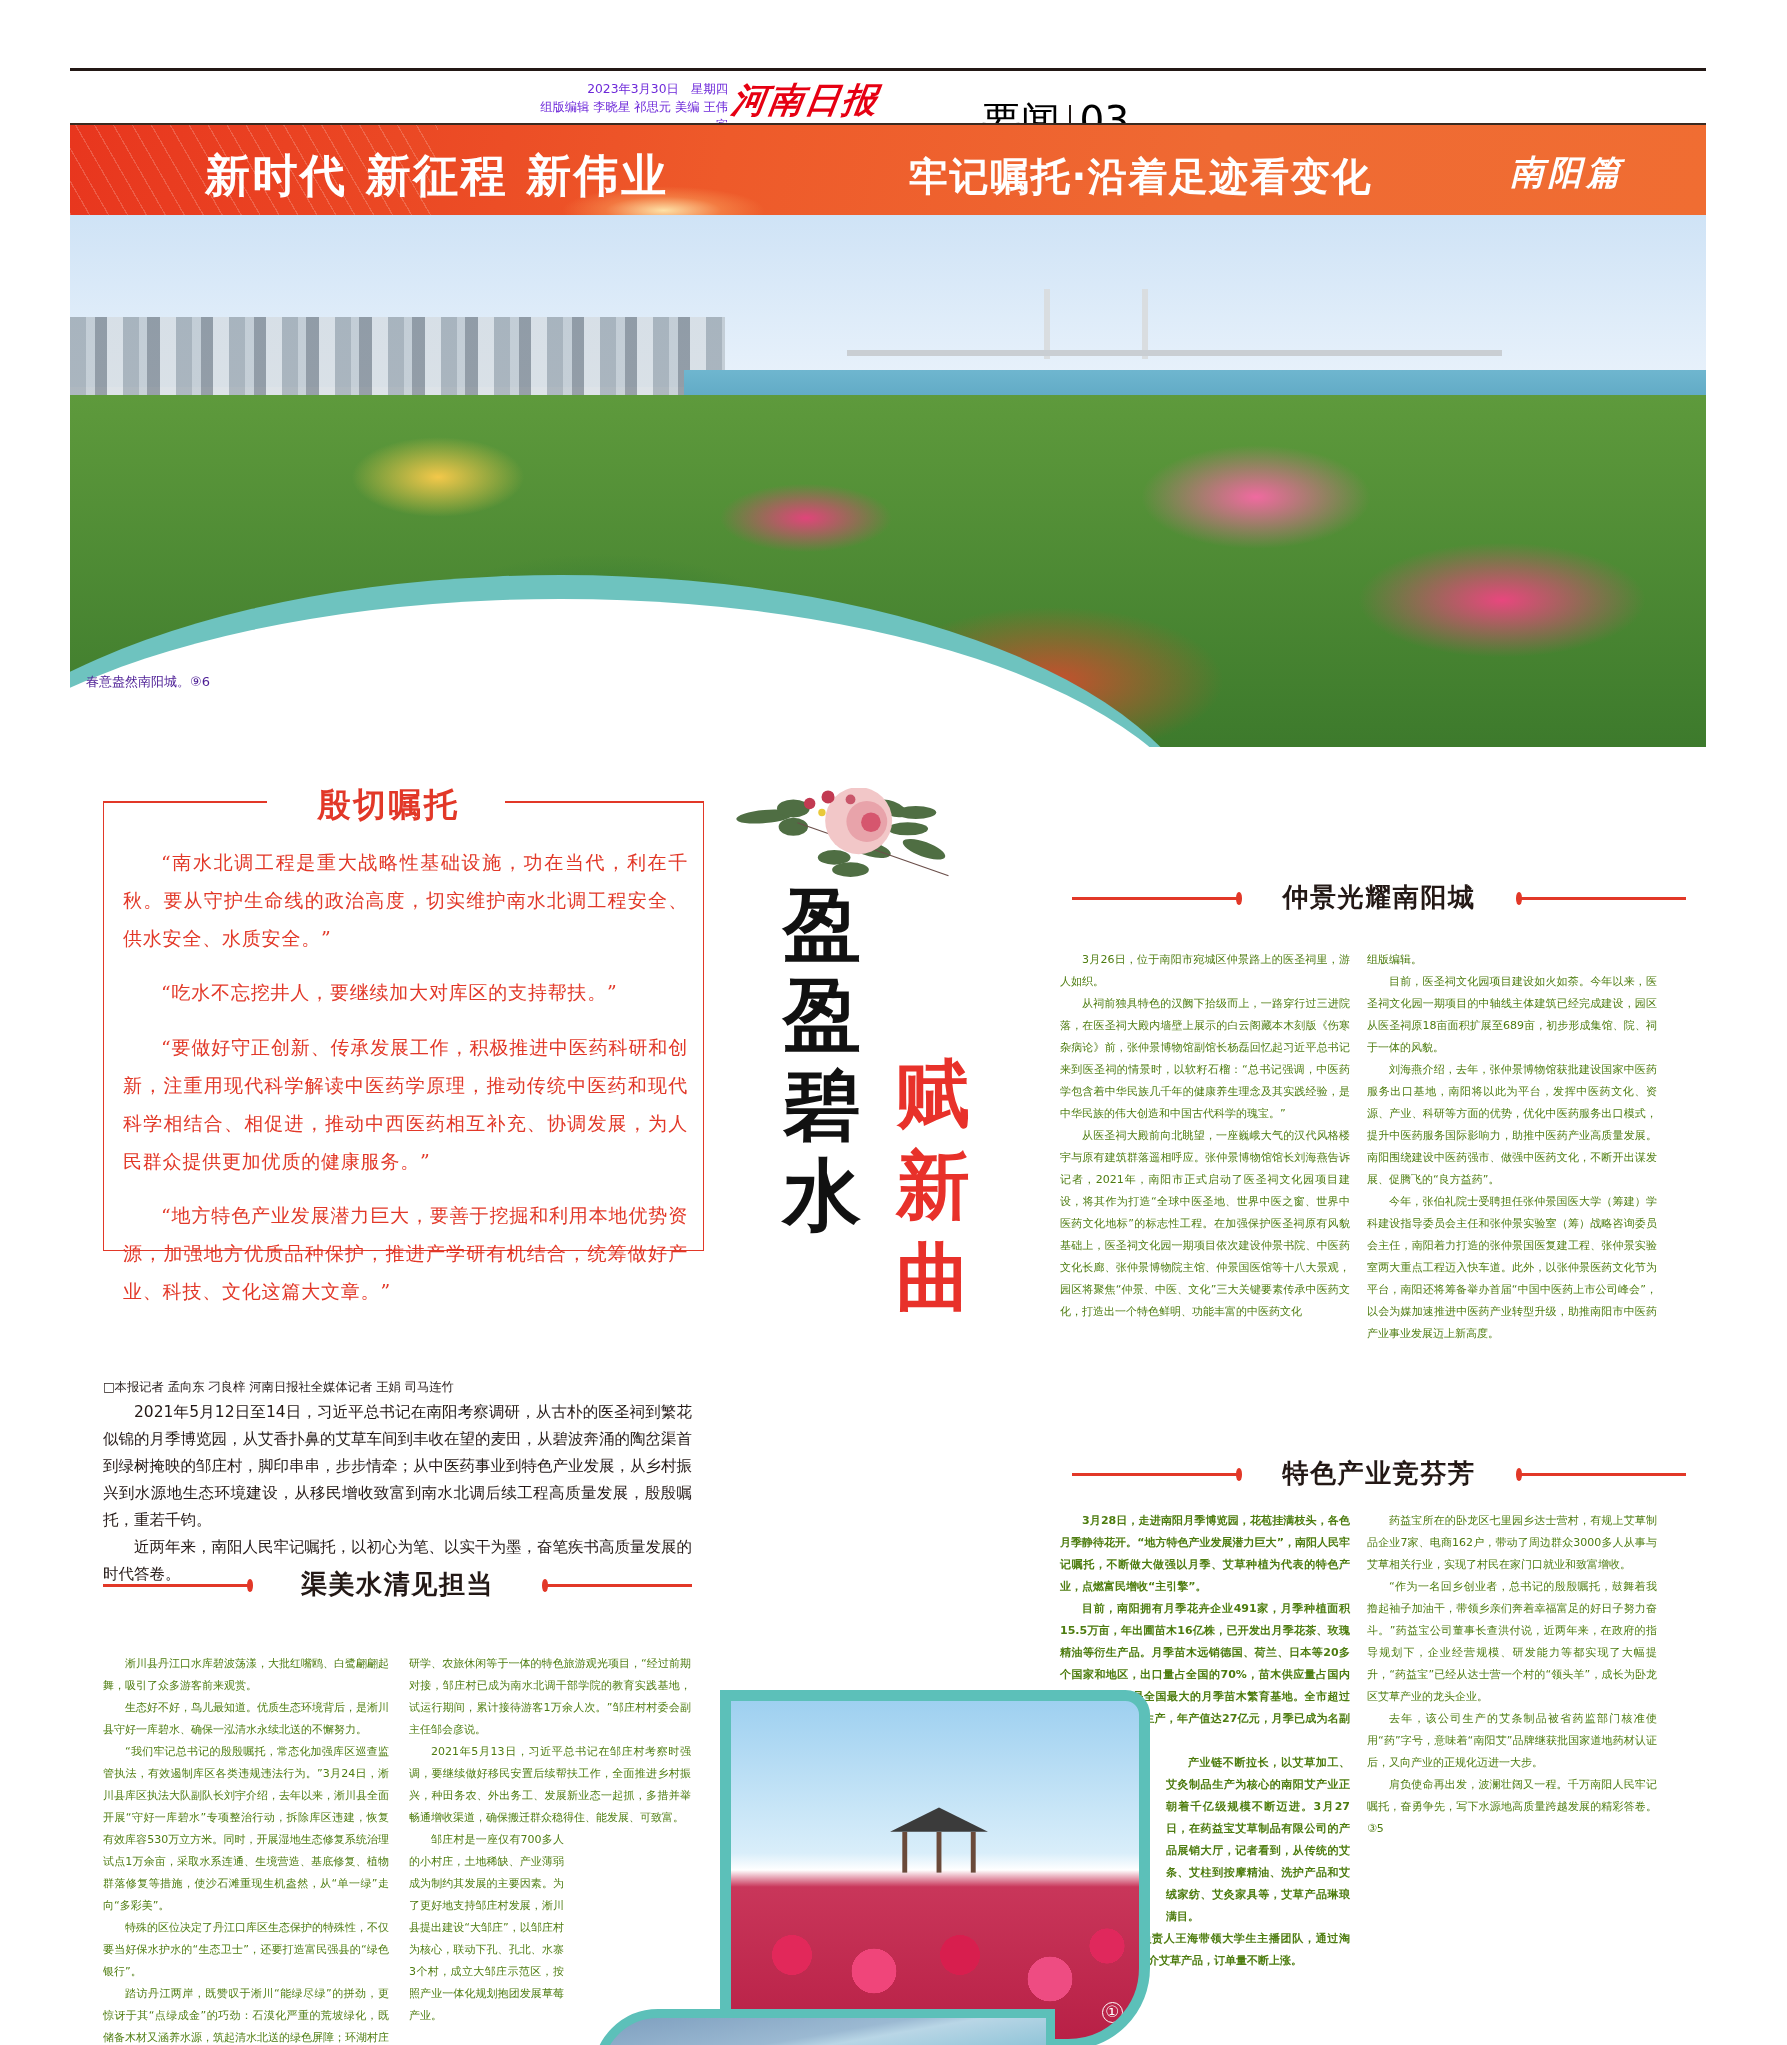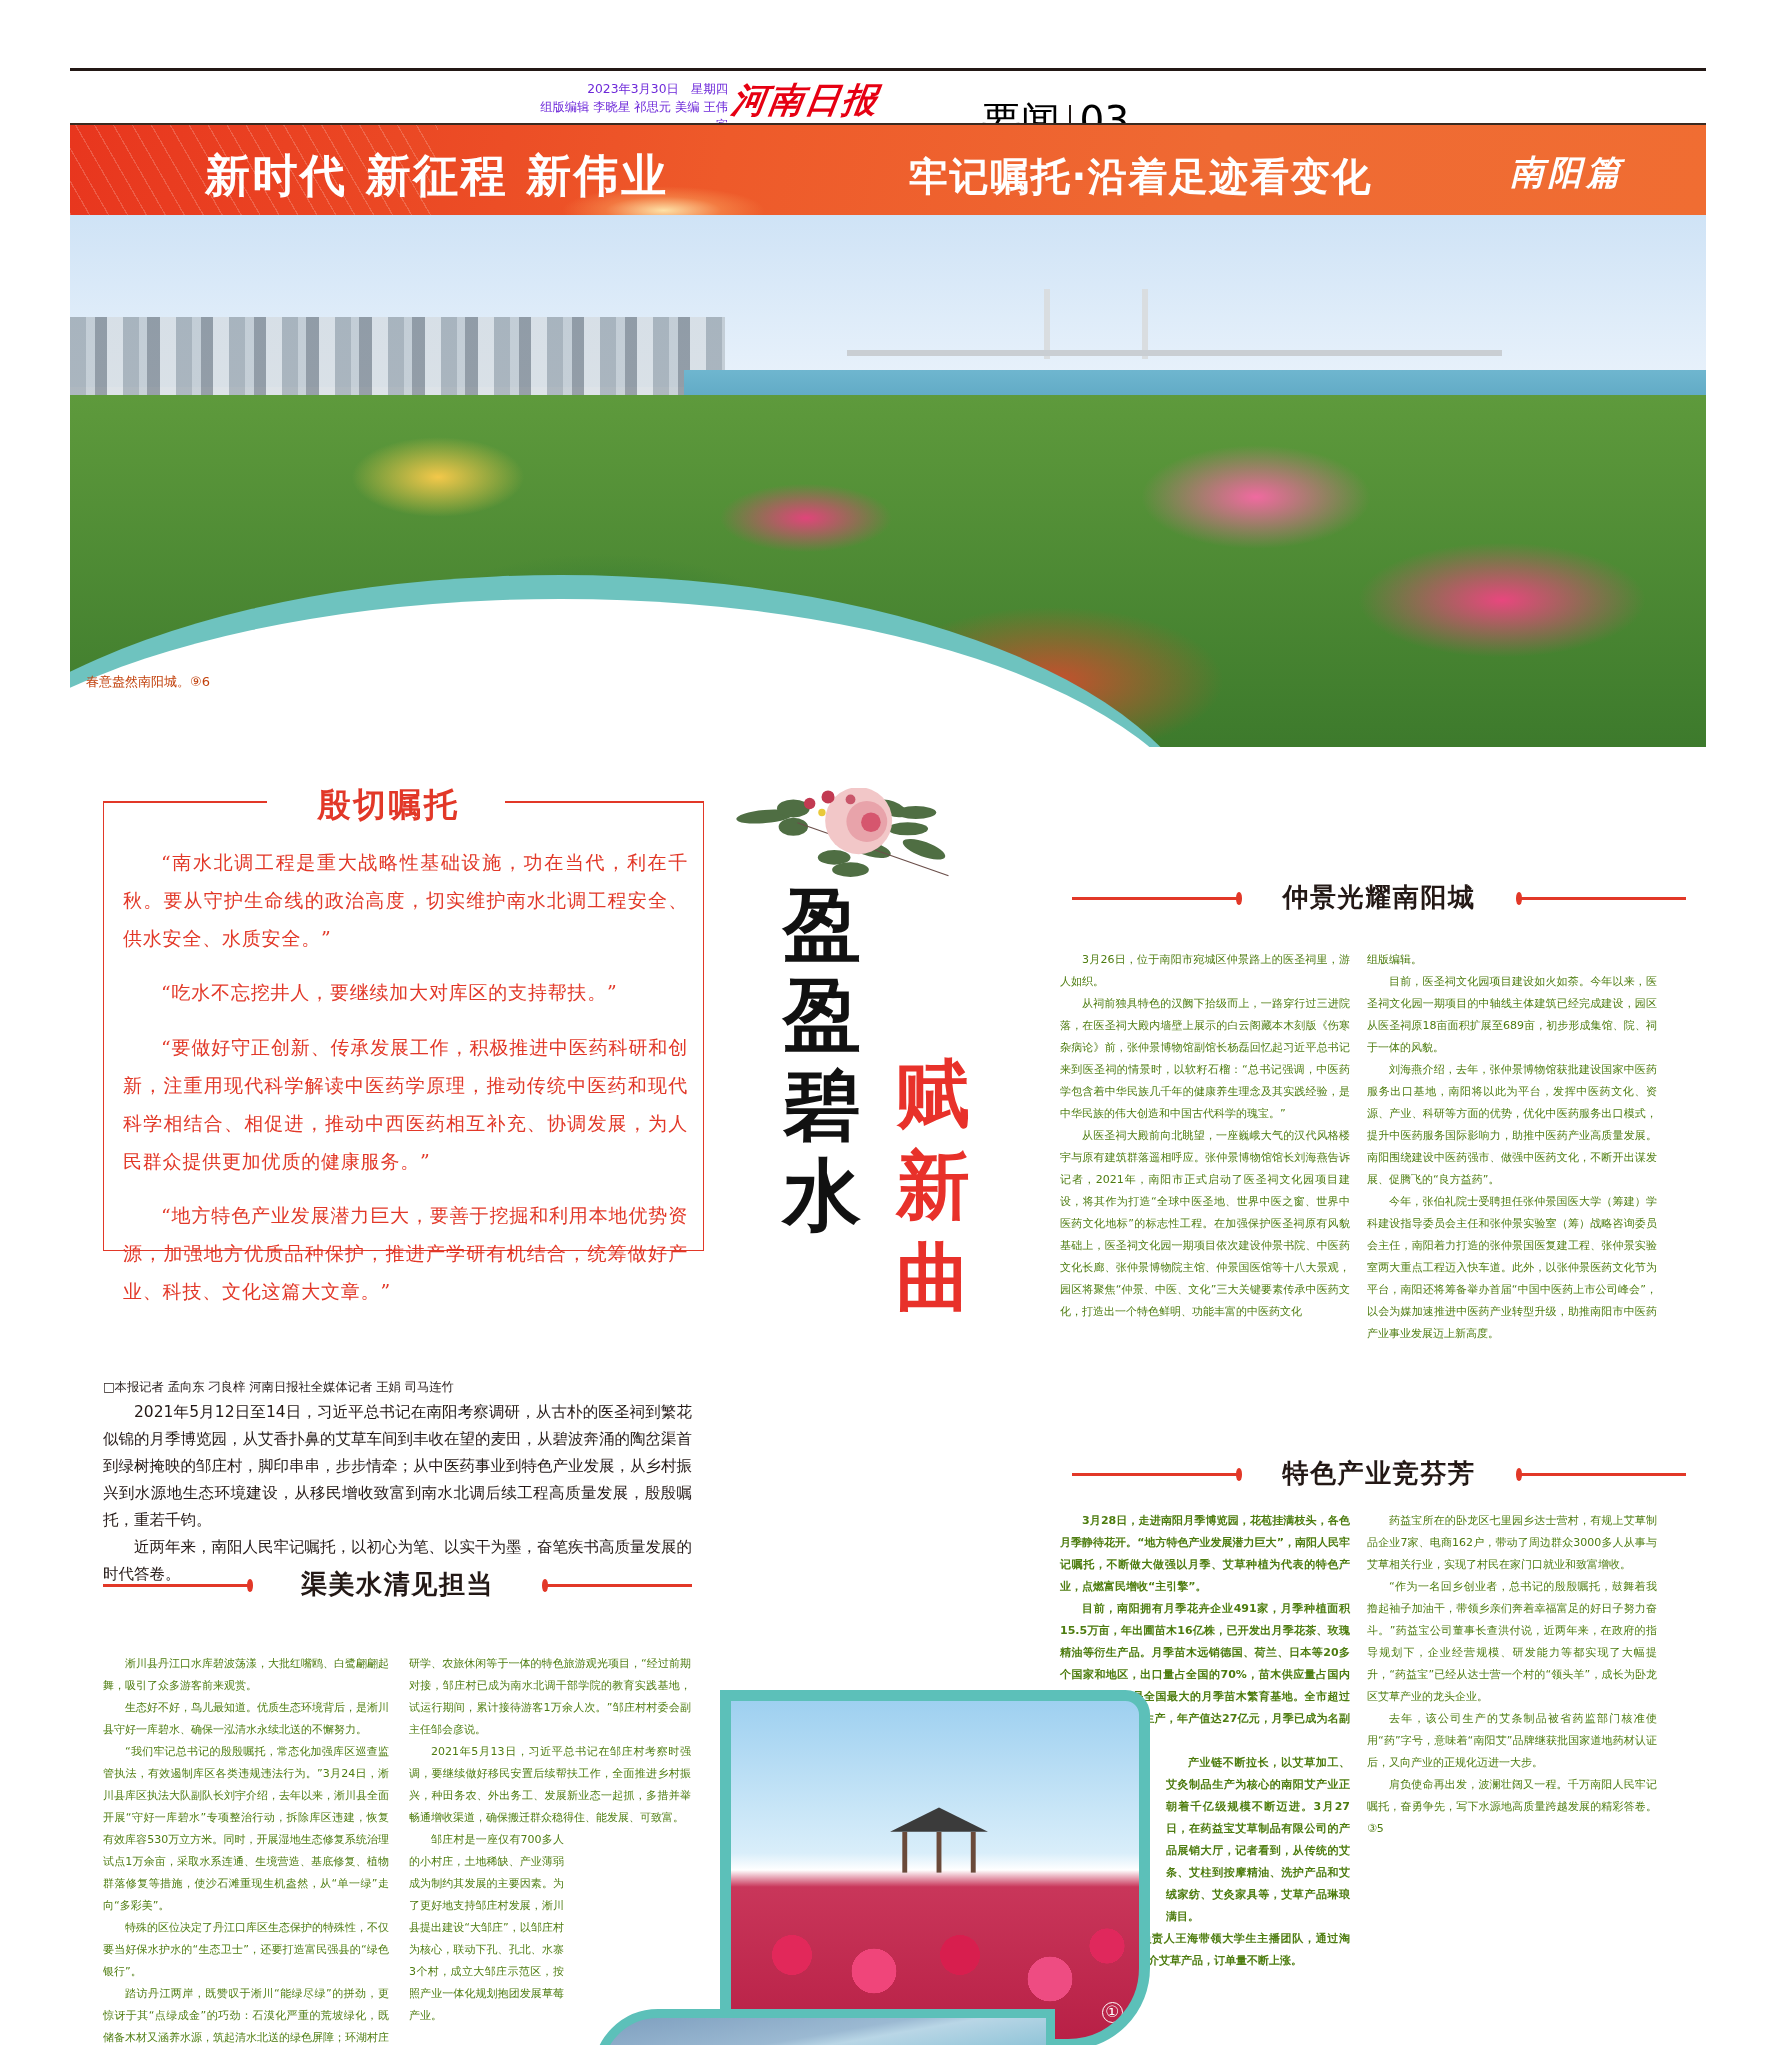--- a/index.html
+++ b/index.html
@@ -38,21 +38,21 @@
   .hero .land { position:absolute; left:0; top: 180px; width:100%; height: 352px;
      background:
        radial-gradient(ellipse 123px 49px at 736px 123px, #e0457a 0%, transparent 70%),
        radial-gradient(ellipse 164px 74px at 1186px 102px, #f06aa0 0%, transparent 70%),
        radial-gradient(ellipse 205px 82px at 1432px 205px, #e8477e 0%, transparent 70%),
        radial-gradient(ellipse 123px 57px at 368px 82px, #f3c84a 0%, transparent 70%),
        radial-gradient(ellipse 286px 123px at 532px 245px, #2f7a33 0%, transparent 70%),
        radial-gradient(ellipse 245px 106px at 982px 286px, #c7502e 0%, transparent 70%),
        linear-gradient(#5e9a3c, #3d7a2c); }
   .hero .curve { position:absolute; left: -164px; top: 360px; width: 1309px; height: 573px; border-radius: 50%; background: #ffffff; border-top: 24.5px solid #6ec3bf; }
-  .hero-cap { left: 86px; top: 673px; font-size: 13px; color: #c2410c; }
+  .hero-cap { left: 86px; top: 673px; font-size: 13px; color: #4c1d95; }
 
   
   .quote-box { left: 103px; top: 801px; width: 601px; height: 450px; border: 1.6px solid #e23828; border-top: none; }
   .qb-topline-l { left: 103px; top: 801px; width: 164px; height: 1.6px; background:#e23828; }
   .qb-topline-r { left: 505px; top: 801px; width: 198px; height: 1.6px; background:#e23828; }
   .qb-title { left: 282px; top: 783px; width: 213px; text-align:center; font-size: 33px; font-weight: bold; color: #e23828; letter-spacing: 2.5px; }
   .qb-quotes { left: 123px; top: 843px; width: 565px; }
   .qb-quote { font-family: "DejaVu Serif", serif; font-size: 19px; line-height: 38px; color: #e23828; text-indent: 38px; margin-bottom: 16.4px; letter-spacing: 0.8px; text-align: justify; }
 
   

